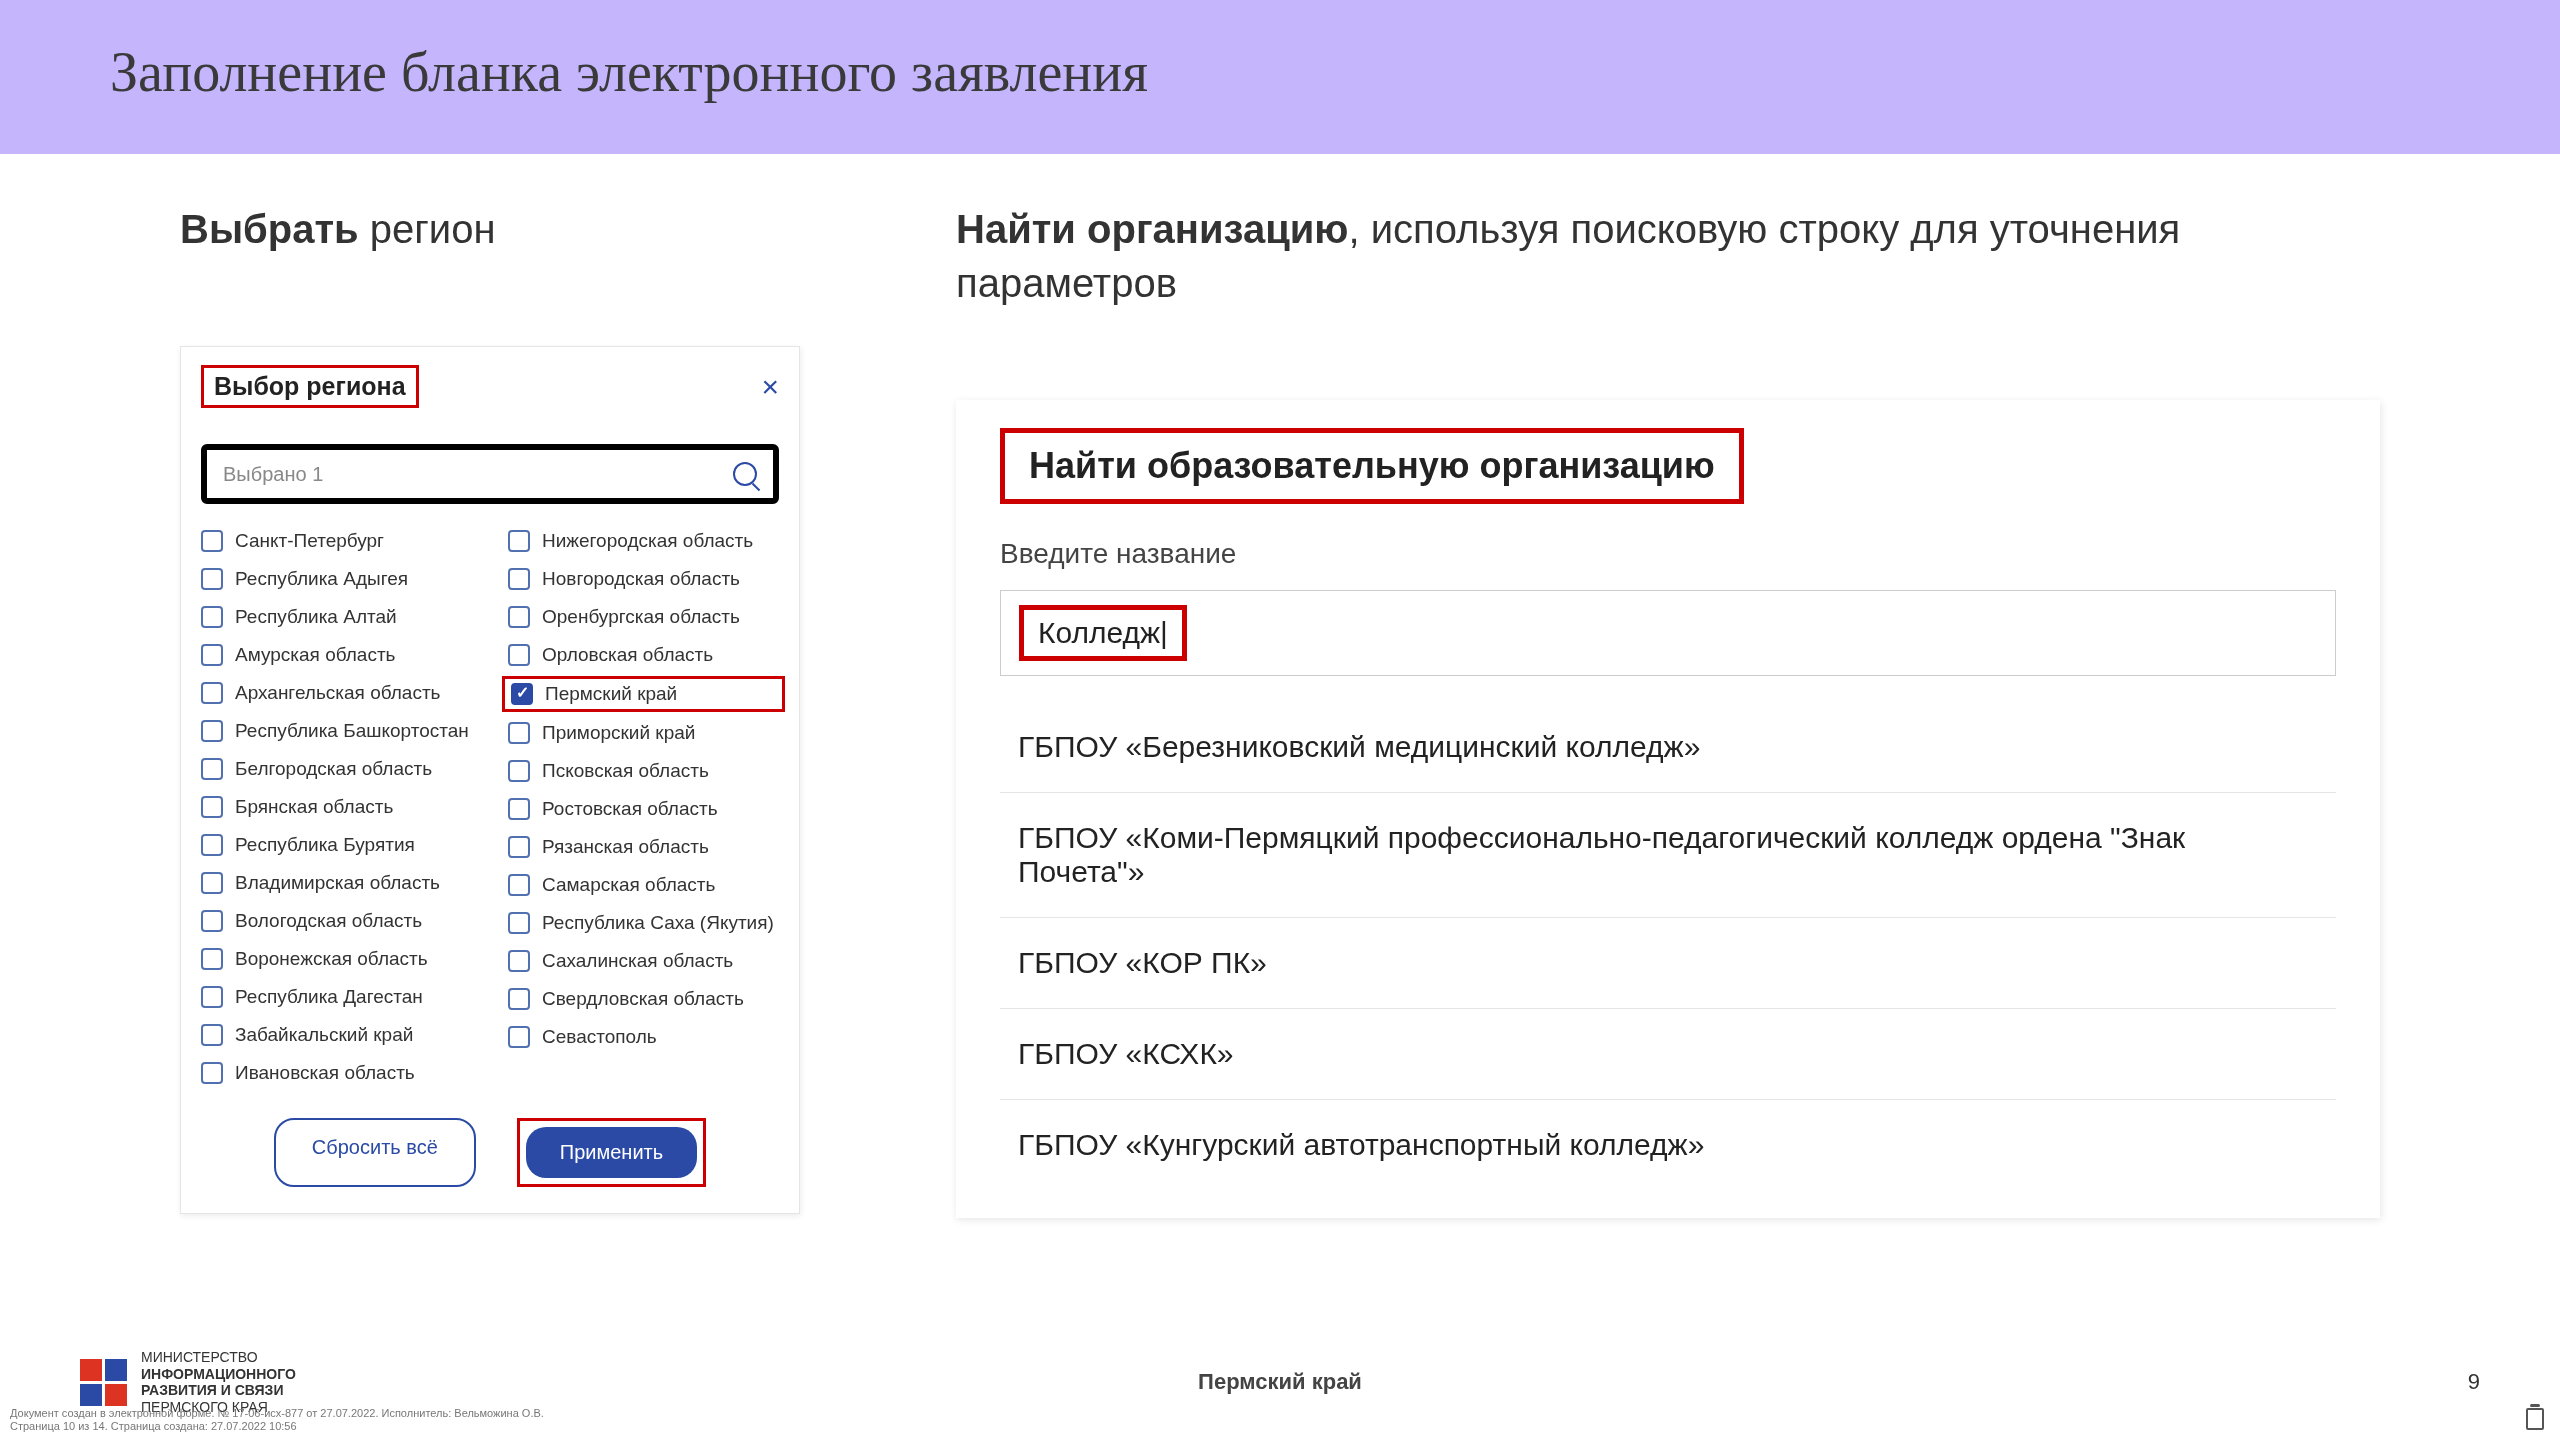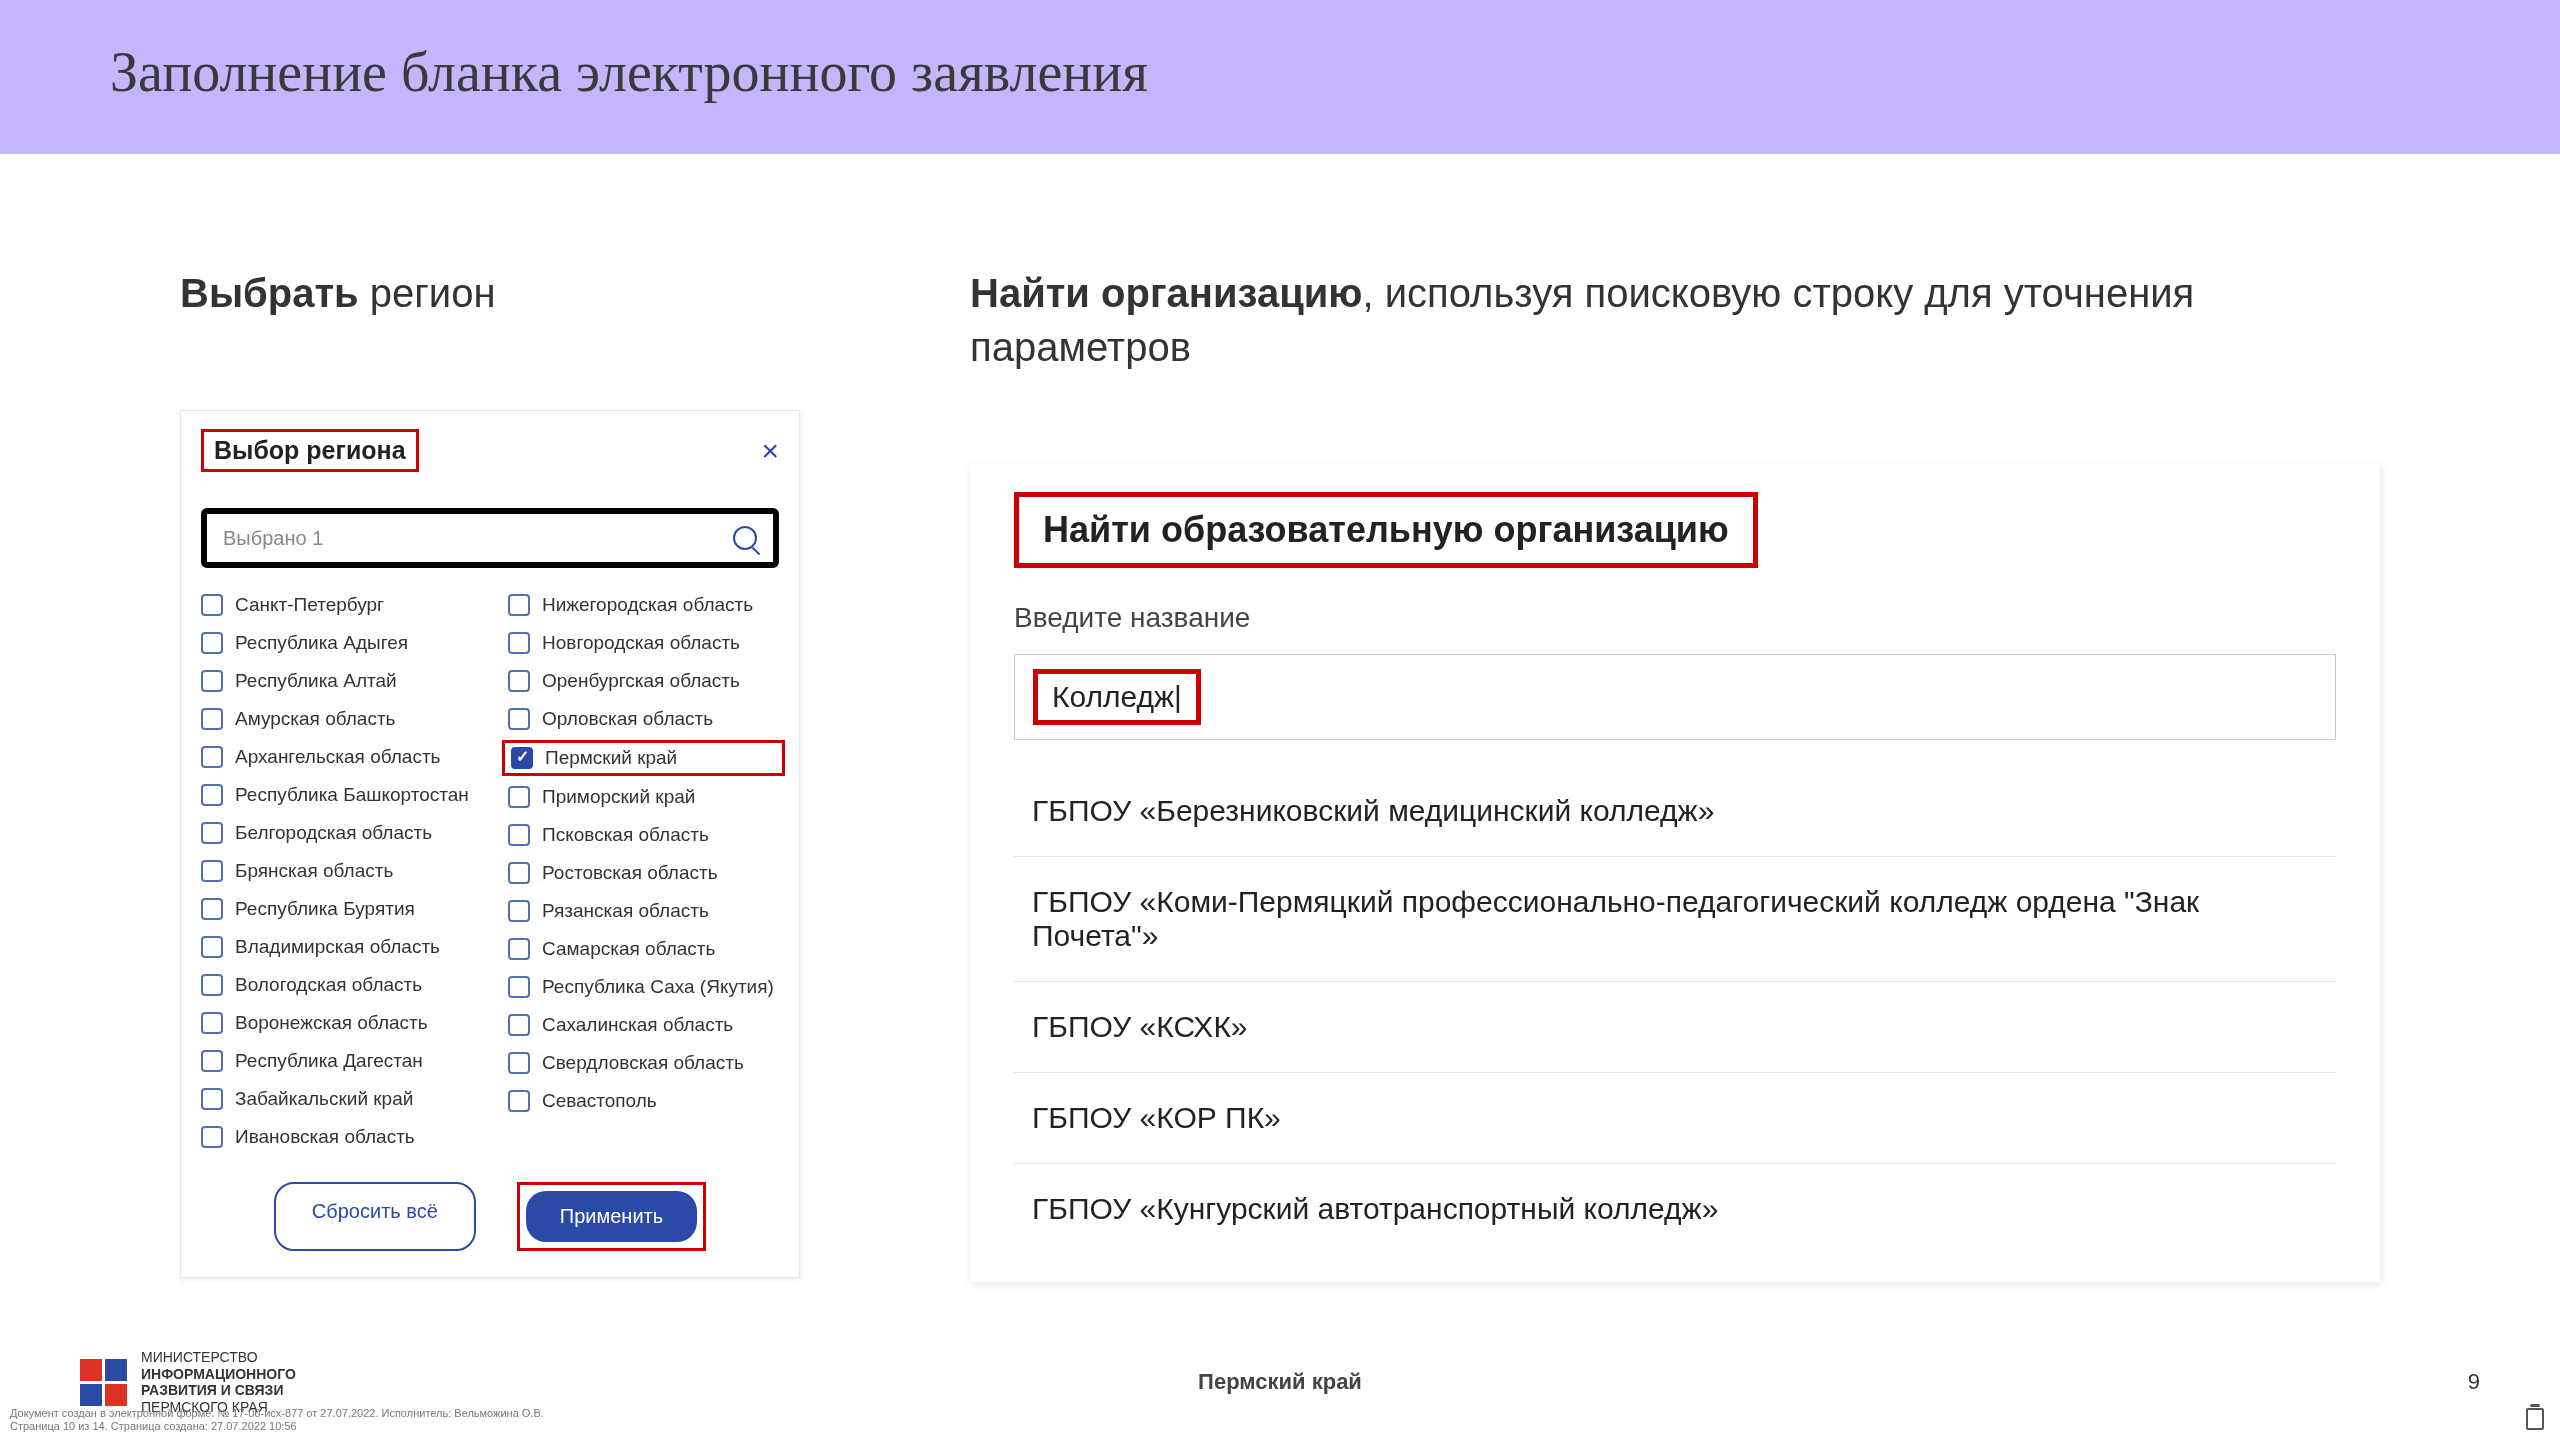--- a/index.html
+++ b/index.html
@@ -1,21 +1,21 @@
 <!DOCTYPE html>
 <html><head>
 <meta charset="utf-8">
 <style>
 * { box-sizing: border-box; margin: 0; padding: 0; }
 body { font-family: Arial, sans-serif; background: #fff; width: 2560px; height: 1440px; position: relative; overflow: hidden; }
 
 .header-bar { background: #c4b5fd; padding: 40px 110px 50px; }
 .main-title { font-family: Georgia, 'Times New Roman', serif; font-size: 56px; color: #3a3a3a; font-weight: 500; }
 
-.content { padding: 112px 180px 0; display: flex; gap: 70px; }
+.content { padding: 48px 180px 0; display: flex; gap: 56px; }
 
 .left-col { width: 720px; }
 .right-col { flex: 1; }
 
 .section-heading { font-size: 40px; color: #333; margin-bottom: 90px; line-height: 1.35; }
 .section-heading b { font-weight: 700; }
 
 .region-panel {
   background: #fff; border: 1px solid #e5e5e5; box-shadow: 1px 2px 6px rgba(0,0,0,0.08);
   padding: 18px 20px 26px; position: relative; width: 620px;
@@ -240,22 +240,22 @@
       </div>
       <div class="org-label">Введите название</div>
       <div class="org-input-wrap">
         <span class="org-input-inner">
           <span class="org-input-text">Колледж</span>
         </span>
       </div>
       <div class="org-list" id="orglist">
           <div class="org-row">ГБПОУ «Березниковский медицинский колледж»</div>
           <div class="org-row">ГБПОУ «Коми-Пермяцкий профессионально-педагогический колледж ордена "Знак Почета"»</div>
+          <div class="org-row">ГБПОУ «КОР ПК»</div>
           <div class="org-row">ГБПОУ «КСХК»</div>
-          <div class="org-row">ГБПОУ «КОР ПК»</div>
           <div class="org-row">ГБПОУ «Кунгурский автотранспортный колледж»</div>
         </div>
     </div>
   </div>
 
 </div>
 
 <div class="footer">
   <div class="logo-block">
     <div class="logo-sq">

